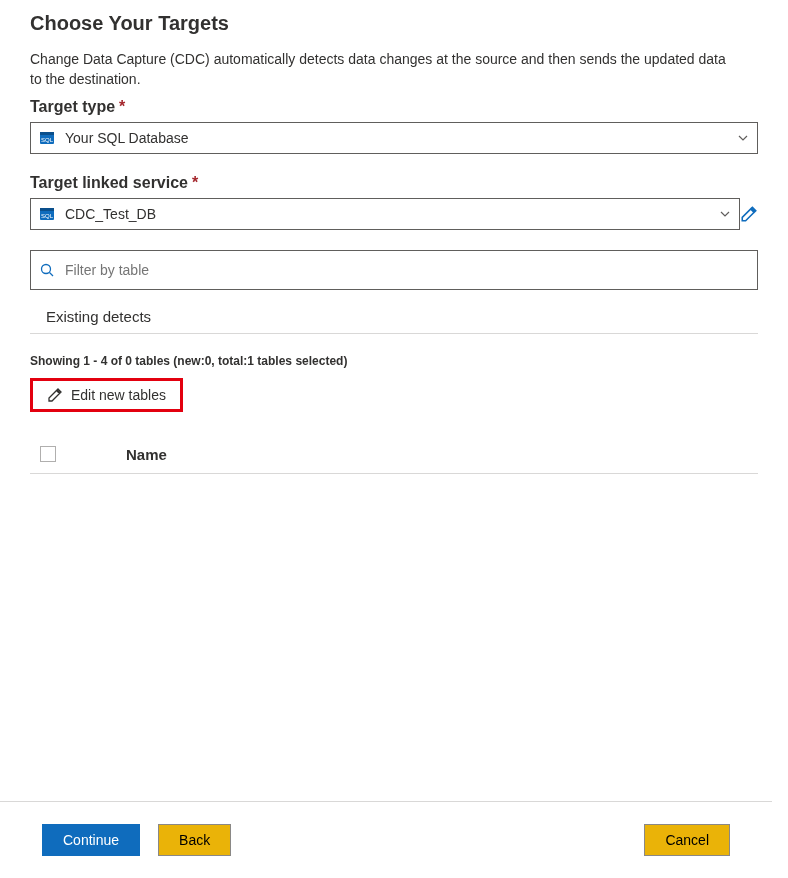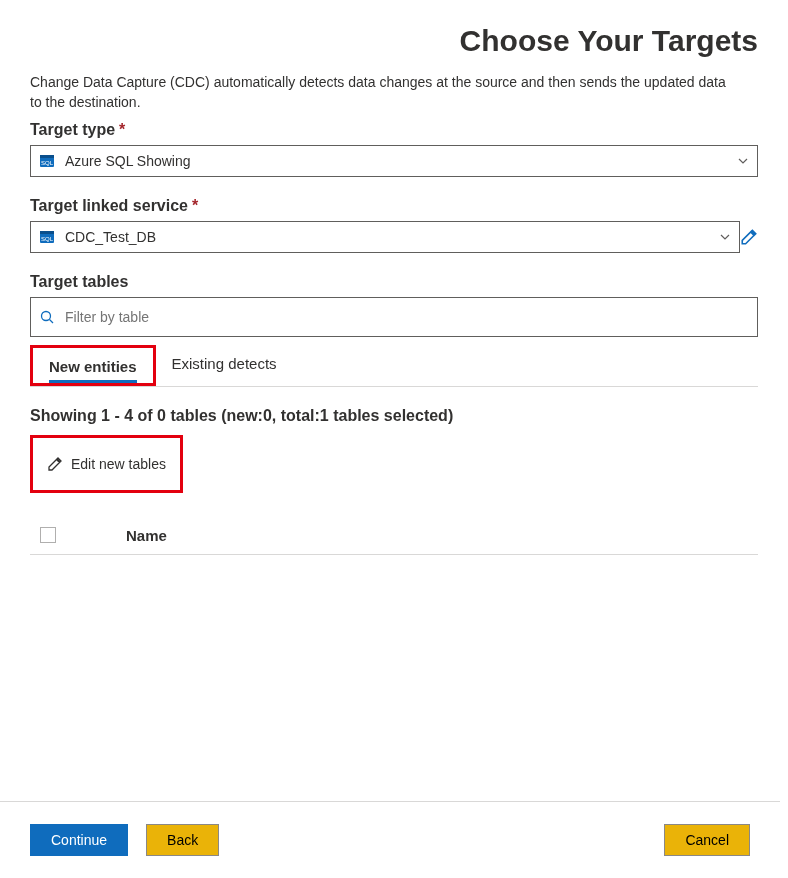--- a/index.html
+++ b/index.html
@@ -10,24 +10,23 @@
     color: #323130;
     background: #fff;
     width: 788px;
     height: 878px;
     position: relative;
   }
   .content {
     padding: 12px 30px 0 30px;
   }
   h1.title {
-    font-size: 30px;
+    font-size: 20px;
     font-weight: 600;
-    margin: 12px 0 14px 0;
-    text-align: right;
+    margin: 0 0 14px 0;
   }
   p.desc {
     font-size: 14px;
     margin: 0 0 8px 0;
     line-height: 1.45;
     max-width: 700px;
   }
   .field-label {
     font-size: 16px;
     font-weight: 600;
@@ -89,29 +88,29 @@
   }
   .highlight-box {
     border:3px solid #e3000f;
     display:inline-block;
   }
   .highlight-box-tab {
     border:3px solid #e3000f;
     padding:0;
   }
   .status-line {
-    font-size:16px;
+    font-size:12px;
     font-weight:600;
     margin:20px 0 10px;
   }
   .edit-new {
     display:flex;
     align-items:center;
     gap:8px;
-    padding:18px 14px;
+    padding:6px 14px;
     font-size:14px;
     cursor:pointer;
     width:fit-content;
   }
   .edit-new svg { width:16px; height:16px; }
   .table-head {
     display:flex;
     border-bottom:1px solid #d9d8d7;
     padding:10px 4px;
     font-size:15px;
@@ -119,25 +118,25 @@
     margin-top:24px;
   }
   .table-head .chk {
     width:16px; height:16px;
     border:1px solid #b0afae;
     margin-right:70px;
     margin-left:6px;
   }
   .footer {
     position:absolute;
-    bottom:0; left:0; right:8px;
+    bottom:0; left:0; right:16px;
     border-top:1px solid #d9d8d7;
     display:flex;
     align-items:center;
-    padding:22px 30px;
+    padding:22px 42px;
   }
   .btn {
     height:32px;
     padding:0 20px;
     font-size:14px;
     font-family:inherit;
     cursor:pointer;
     background:#eab308;
     border:1px solid #8a8886;
   }
@@ -160,21 +159,21 @@
   <div class="section">
     <div class="field-label">
       <span>Target type</span><span class="required">*</span>
     </div>
     <div class="dropdown">
       <svg class="db-icon" viewBox="0 0 16 16">
         <rect x="1" y="2" width="14" height="12" rx="1" fill="#0f6cbd"></rect>
         <rect x="1" y="2" width="14" height="3" fill="#0a4f8c"></rect>
         <text x="8" y="12" font-size="6" fill="#fff" text-anchor="middle" font-family="Arial">SQL</text>
       </svg>
-      <span class="value">Azure SQL Showing</span>
+      <span class="value">Your SQL Database</span>
       <svg class="chev" width="12" height="12" viewBox="0 0 12 12">
           <path d="M2 4 L6 8 L10 4" fill="none" stroke="#605e5c" stroke-width="1.2"></path>
         </svg>
     </div>
   </div>
 
   
   <div class="section">
     <div class="field-label">
       <span>Target linked service</span><span class="required">*</span>
@@ -192,38 +191,31 @@
           </svg>
       </div>
       <svg class="edit-icon" viewBox="0 0 16 16">
         <path d="M2 11 L2 14 L5 14 L13 6 L10 3 Z M11 2 L14 5 L12.5 6.5 L9.5 3.5 Z" fill="none" stroke="#0f6cbd" stroke-width="1.4"></path>
       </svg>
     </div>
   </div>
 
   
   <div class="section" style="margin-bottom:8px;">
-    <div class="field-label">Target tables</div>
     <div class="textbox">
       <svg class="search-icon" viewBox="0 0 16 16">
         <circle cx="7" cy="7" r="4.5" fill="none" stroke="#0f6cbd" stroke-width="1.3"></circle>
         <line x1="10.5" y1="10.5" x2="14" y2="14" stroke="#0f6cbd" stroke-width="1.3"></line>
       </svg>
       <input type="text" placeholder="Filter by table" style="">
     </div>
   </div>
 
   
   <div class="tabs">
-    <div class="highlight-box-tab">
-      <div class="tab active">
-        <span>New entities</span>
-        <div class="tab-underline"></div>
-      </div>
-    </div>
     <div class="tab">Existing detects</div>
   </div>
 
   <div class="status-line">Showing 1 - 4 of 0 tables (new:0, total:1 tables selected)</div>
 
   <div class="highlight-box">
     <div class="edit-new">
       <svg viewBox="0 0 16 16">
         <path d="M2 11 L2 14 L5 14 L13 6 L10 3 Z M11 2 L14 5 L12.5 6.5 L9.5 3.5 Z" fill="none" stroke="#323130" stroke-width="1.3"></path>
       </svg>

